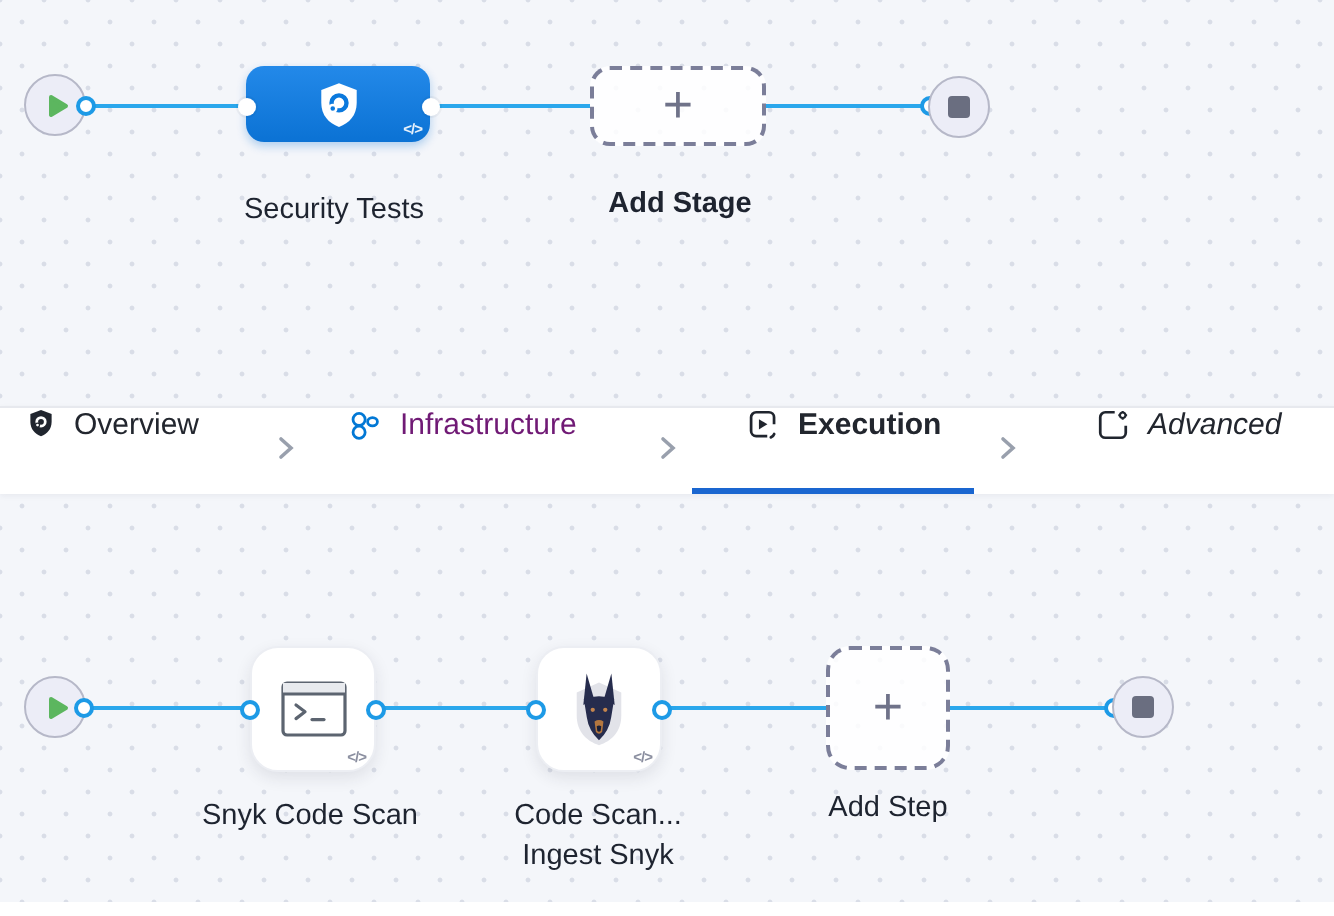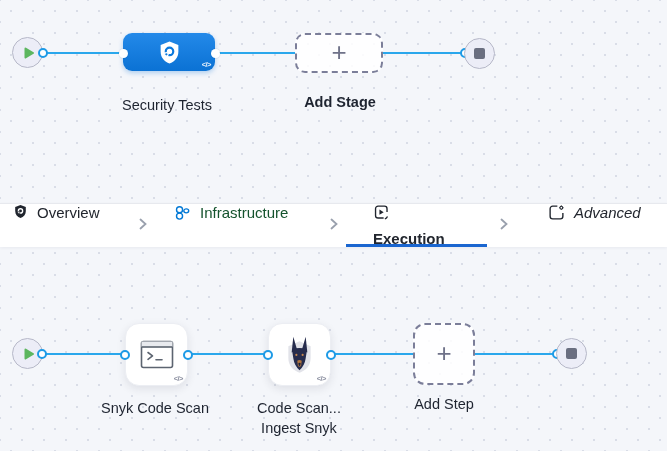--- a/index.html
+++ b/index.html
@@ -65,21 +65,21 @@
   
   .tabbar{
     position:absolute;left:0;top:203px;width:667px;height:43px;background:#fff;
     border-top:1px solid #e7e9ee;box-shadow:0 1px 3px rgba(40,41,61,.06);
   }
   .tab{
     position:absolute;top:0;height:40px;display:flex;align-items:flex-start;gap:9px;
     cursor:pointer;
   }
   .tab-label{font-size:15px;font-weight:500;color:#22262e;white-space:nowrap;}
-  .tab-label.blue{color:#14532d;}
+  .tab-label.blue{color:#701a75;}
   .chevron{position:absolute;top:14px;}
   .tab-underline{
     position:absolute;left:346px;top:40px;width:141px;height:3px;background:#1a66d0;
   }
   .bottom-strip{position:absolute;left:0;top:451px;width:667px;height:7px;background:#fff;}
   svg{display:block;}
 </style>
 </head>
 <body>
 
@@ -153,21 +153,21 @@
       </span>
       <span class="tab-label blue">Infrastructure</span>
     </div>
 
     <span class="chevron" style="left:330px;">
       <svg viewBox="0 0 8 12" width="8" height="12" fill="none" stroke="#99a0ad" stroke-width="1.8" stroke-linecap="round">
           <path d="M1.5 1.5 L6.5 6 L1.5 10.5"></path>
         </svg>
     </span>
 
-    <div class="tab" style="left:373px;flex-direction:column;">
+    <div class="tab" style="left:373px;">
       <span>
         <svg viewBox="0 0 20 20" width="17" height="17" fill="none" stroke="#20252e" stroke-width="1.6">
           <path d="M16.5 9.5 V5.5 a3 3 0 0 0 -3 -3 h-7.5 a3 3 0 0 0 -3 3 v8 a3 3 0 0 0 3 3 h6.5"></path>
           <path d="M14.6 17.3 a3.2 3.2 0 0 0 2 -2" stroke-linecap="round"></path>
           <path d="M7.6 6.6 l5 3 l-5 3 z" fill="#20252e" stroke="none"></path>
         </svg>
       </span>
       <span class="tab-label" style="font-weight:600;">Execution</span>
     </div>
     <div class="tab-underline"></div>

